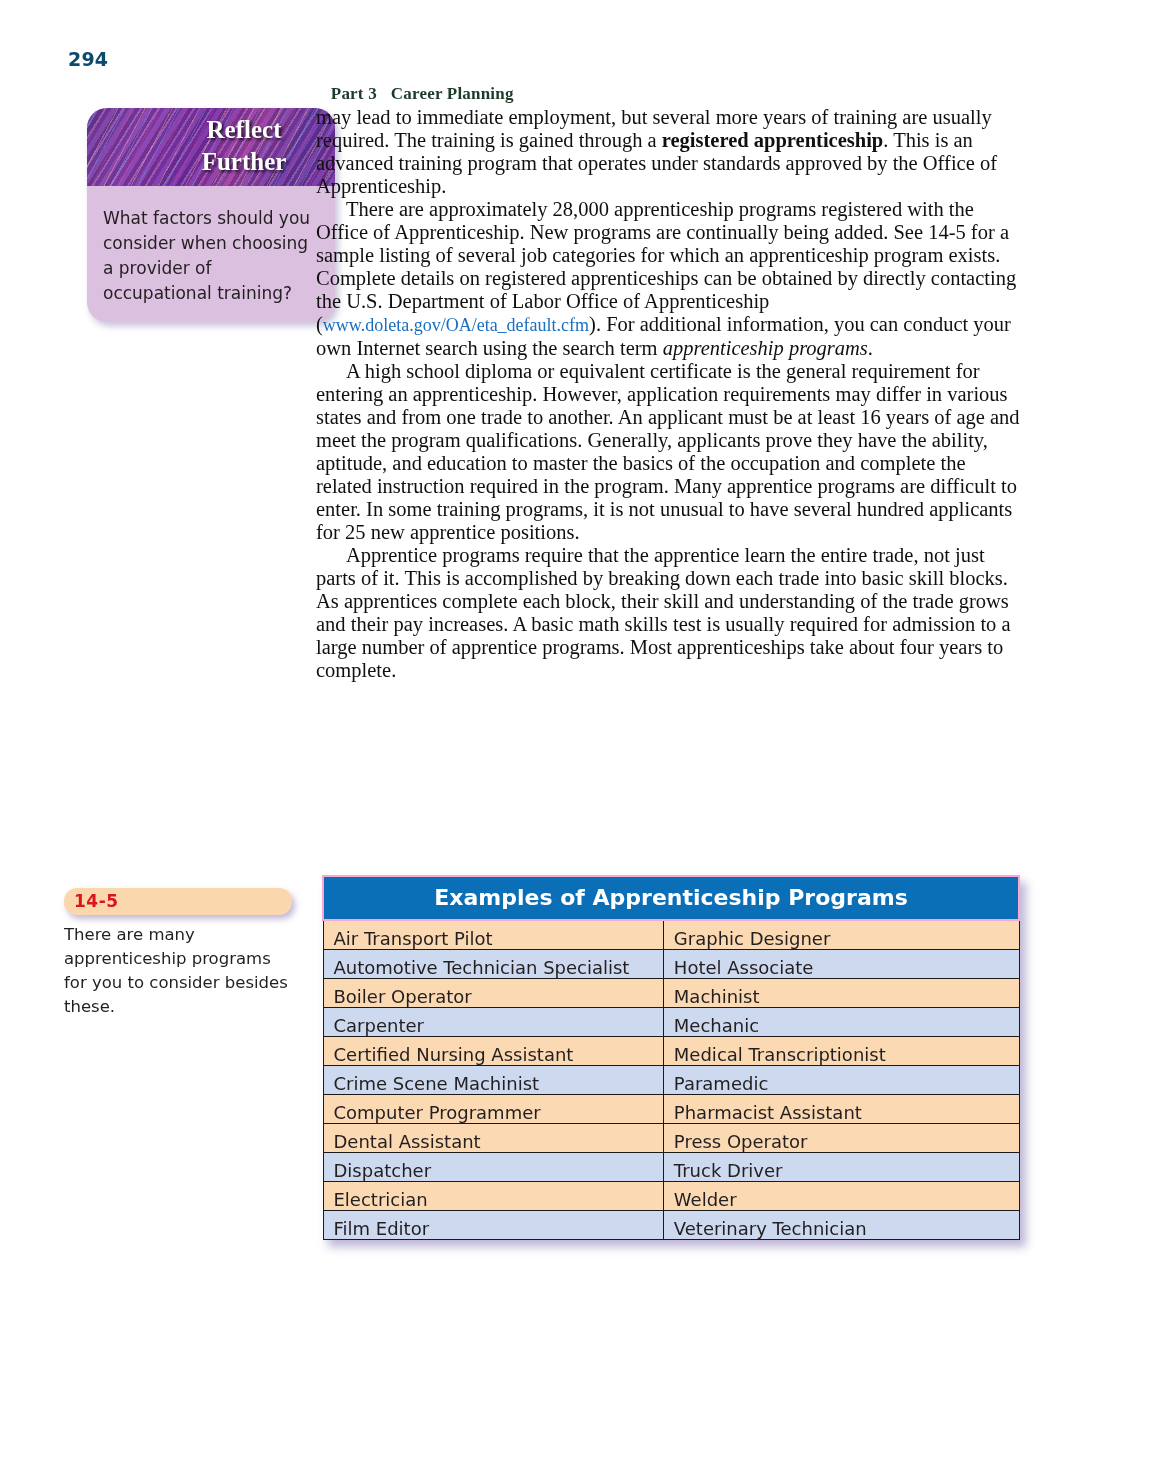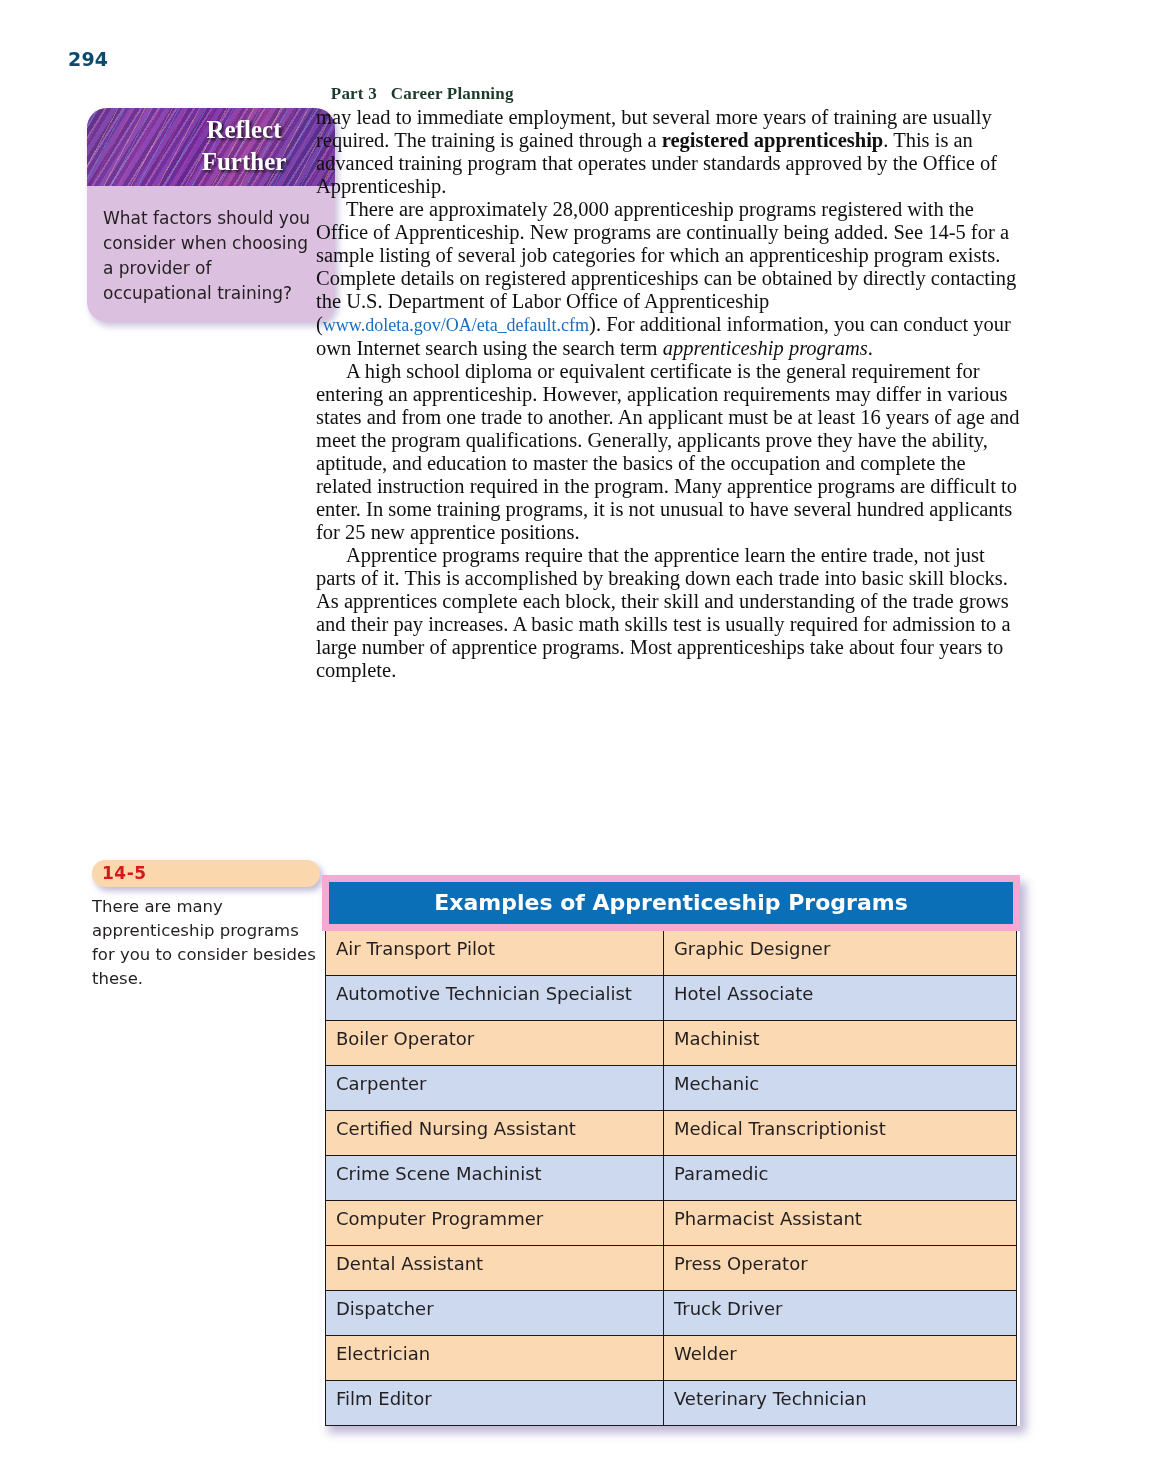--- a/index.html
+++ b/index.html
@@ -125,23 +125,22 @@
   .url {
     font-family: Liberation Serif, serif;
     font-size: 18px;
     color: #1a6ec0;
   }
 
   
   .fig-caption {
     position: absolute;
     left: 64px;
-    top: 860px;
+    top: 888px;
     width: 232px;
-    margin-left: 28px;
   }
   .fig-pill {
     position: relative;
     width: 228px;
     height: 27px;
     border-radius: 13px;
     background: #fbd7ad;
     box-shadow: 3px 4px 6px rgba(120,100,170,0.45);
     margin-bottom: 8px;
   }
@@ -177,27 +176,27 @@
     border: 1px solid #1a1a1a;
   }
   table.apprentice th {
     background: #0b6fb8;
     color: #ffffff;
     font-family: "DejaVu Sans", sans-serif;
     font-weight: bold;
     font-size: 22px;
     text-align: center;
     padding: 8px 4px 9px 4px;
-    border: 7px solid #f9a8d4;
+    border: 2px solid #f9a8d4;
   }
   table.apprentice td {
     font-family: "DejaVu Sans", sans-serif;
     font-size: 18px;
     color: #231f20;
-    padding: 7px 0 16px 10px;
+    padding: 7px 0 0 10px;
     border: 1px solid #1a1a1a;
     height: 21px;
     white-space: nowrap;
     overflow: hidden;
     margin-left: 38px;
   }
   table.apprentice tr.peach td { background: #fbd9b2; }
   table.apprentice tr.blue td  { background: #ccd9ef; }
   table.apprentice col.c1 { width: 48.9%; }
   table.apprentice col.c2 { width: 51.1%; }

